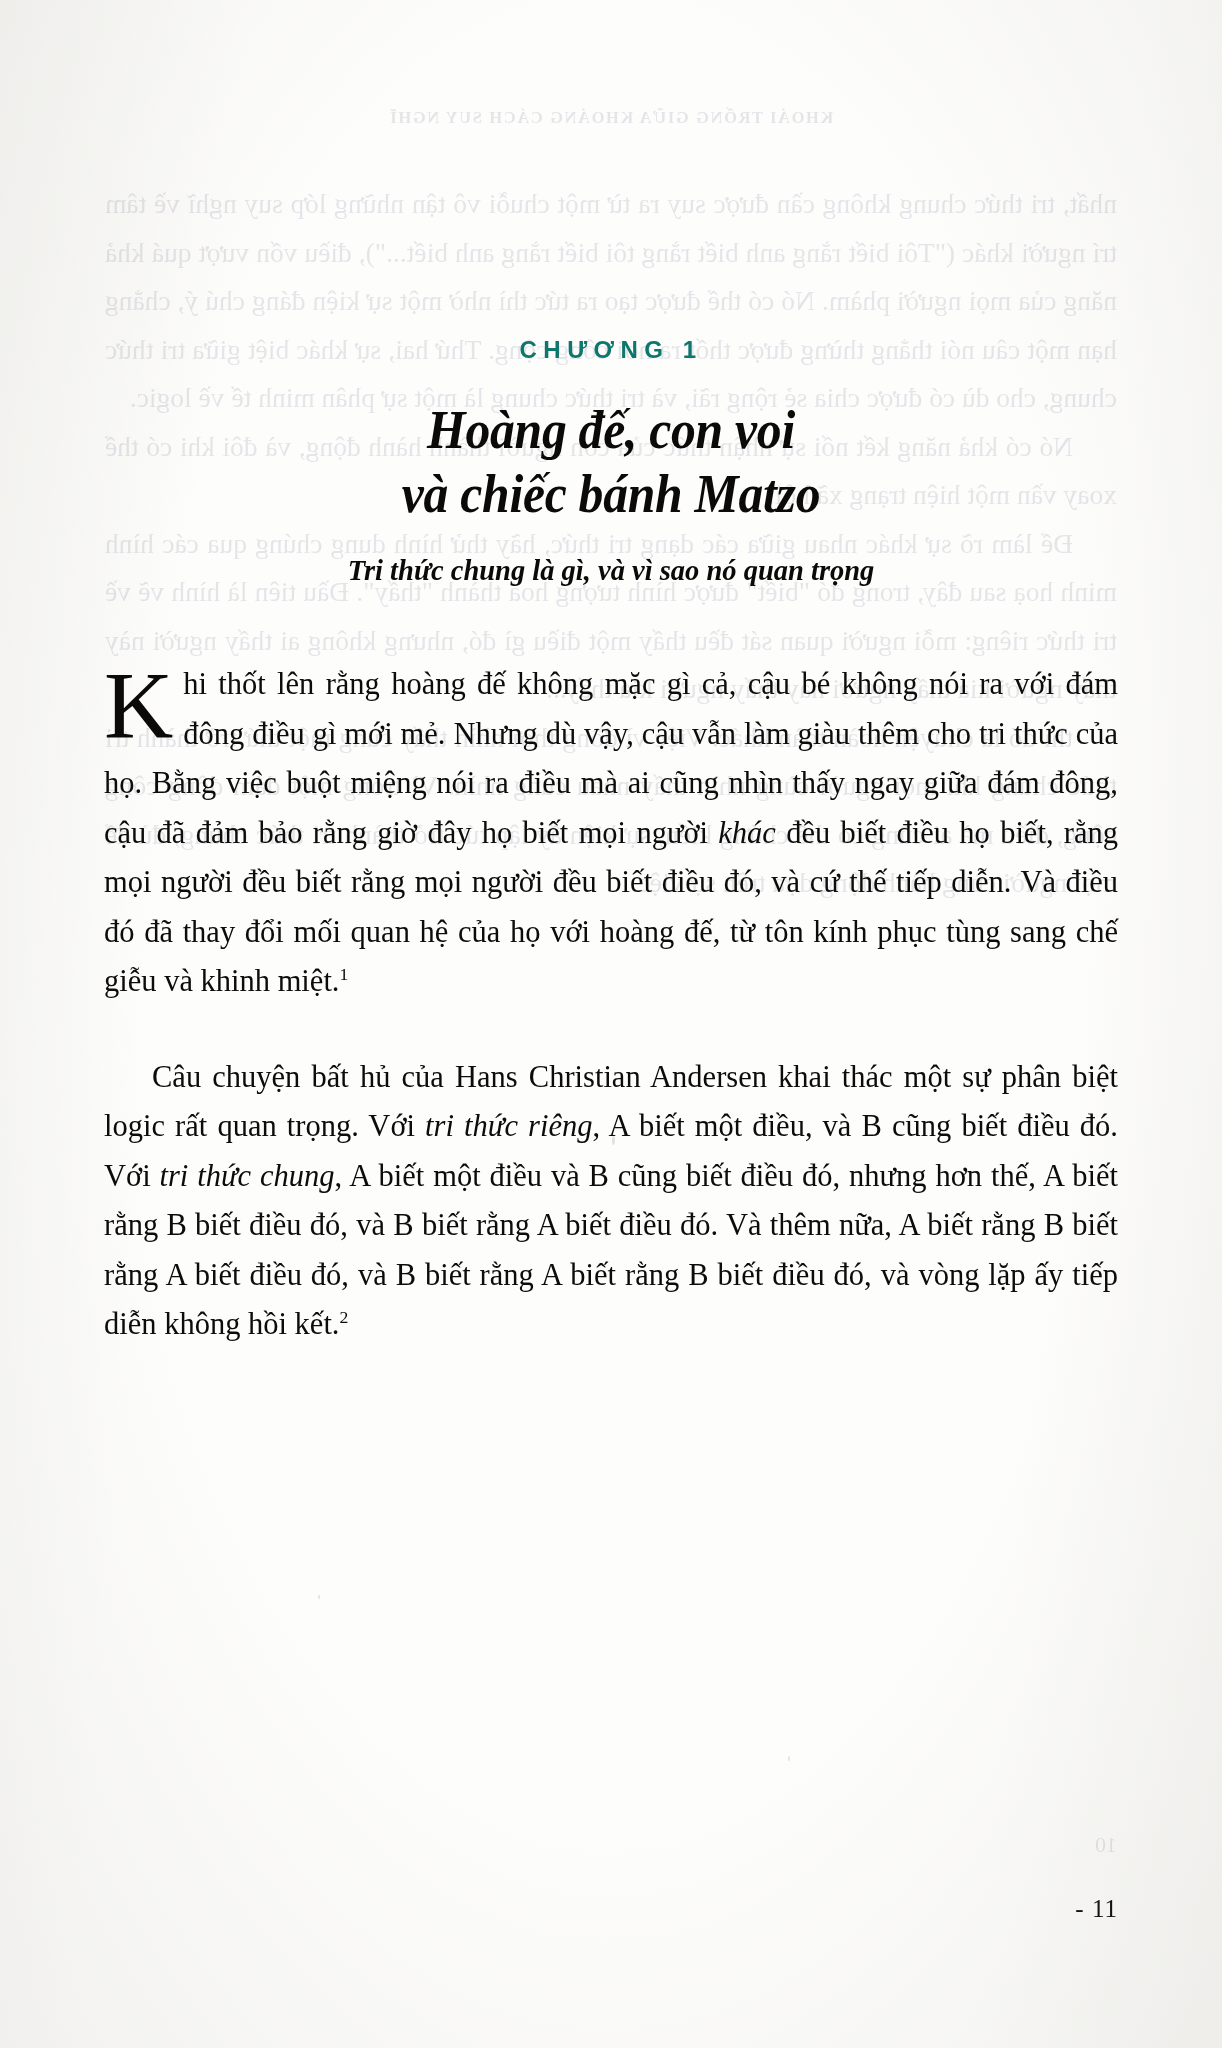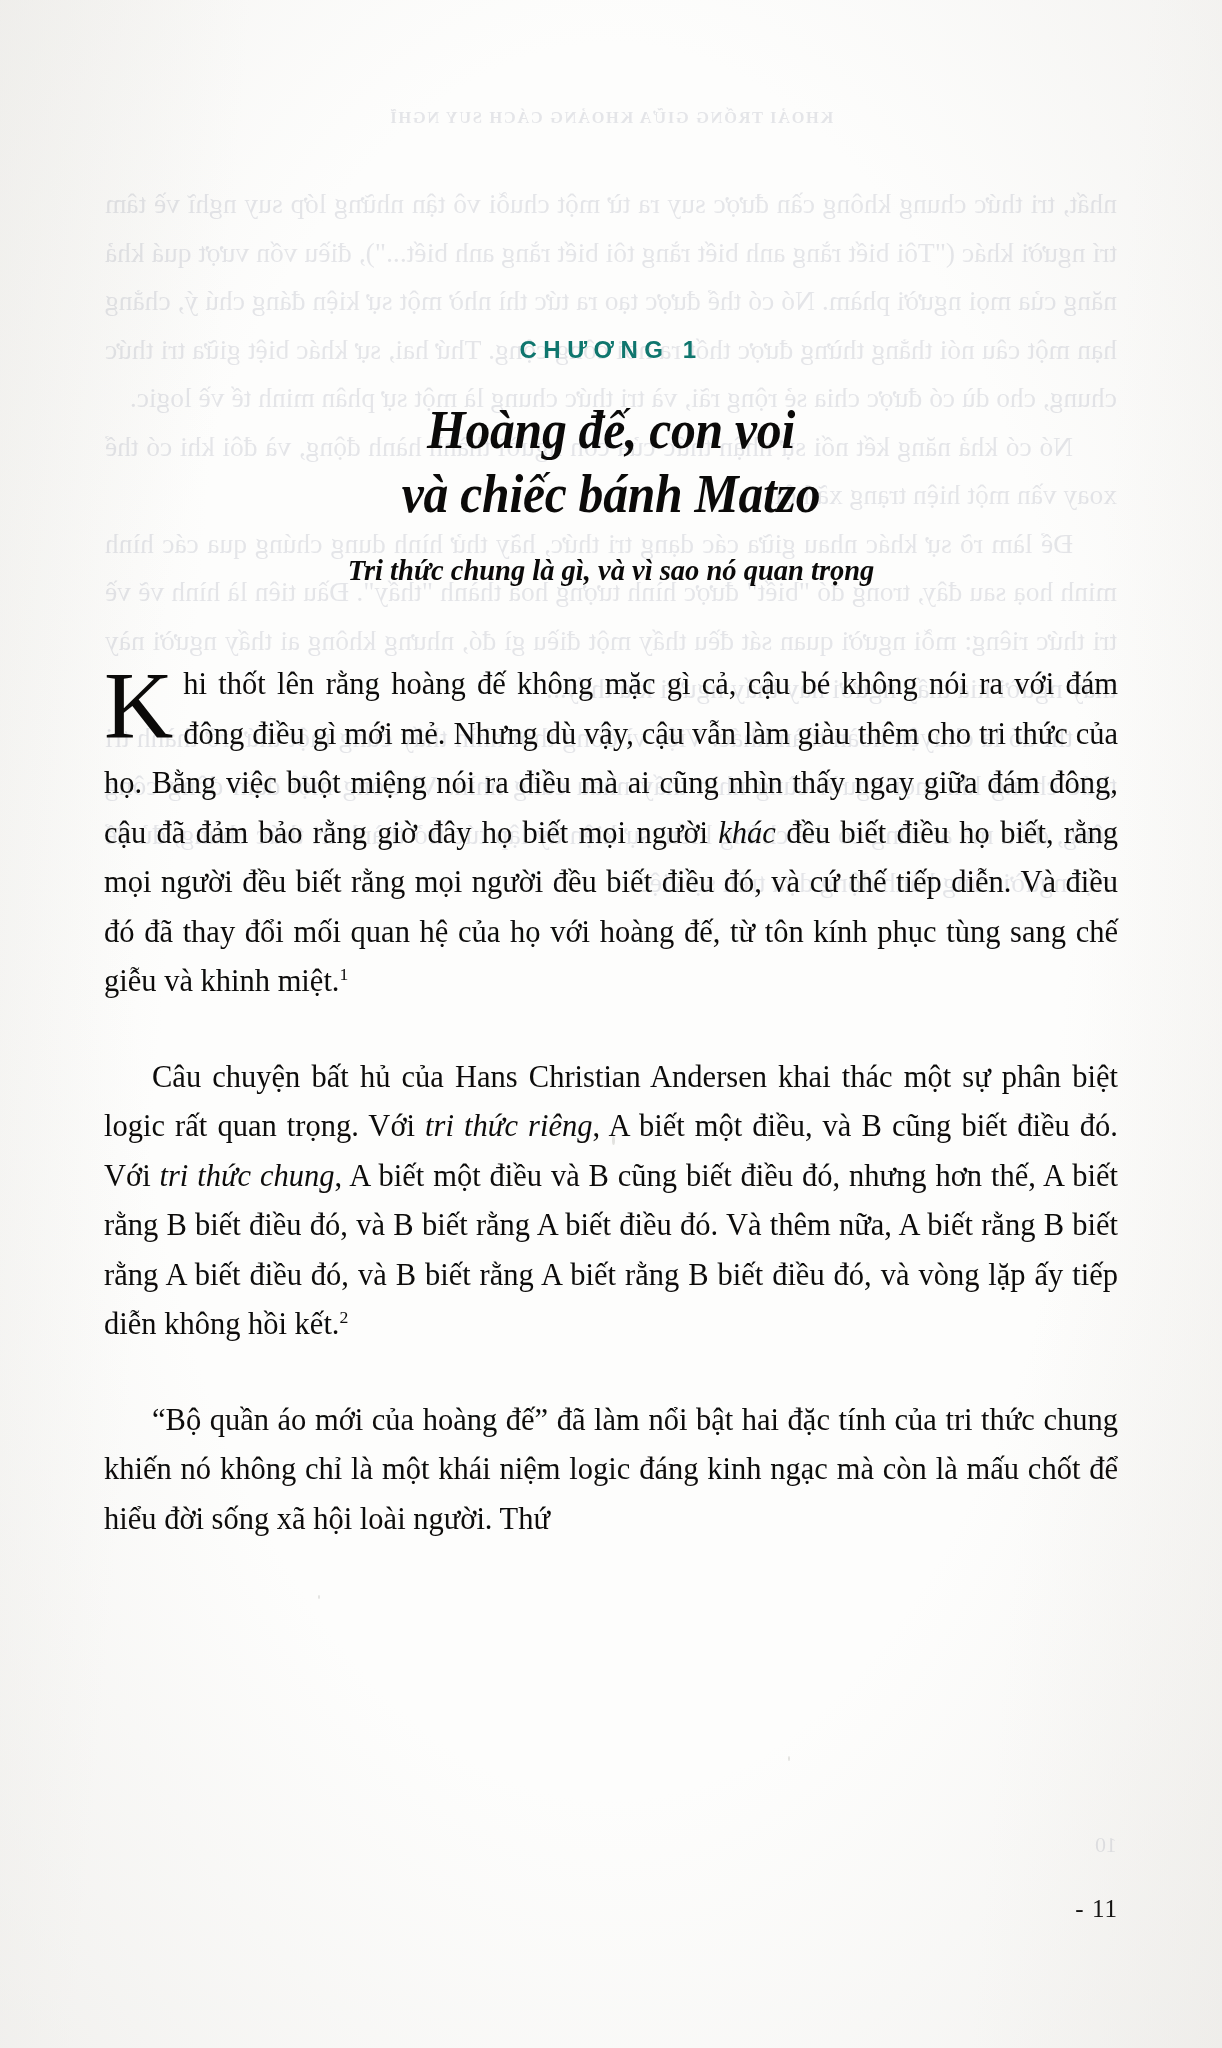--- a/index.html
+++ b/index.html
@@ -192,21 +192,20 @@
   <div class="body-block">
 
     <p>
       <span class="dropcap">K</span><span>hi thốt lên rằng hoàng đế không mặc gì cả, cậu bé không nói ra với đám đông điều gì mới mẻ. Nhưng dù vậy, cậu vẫn làm giàu thêm cho tri thức của họ. Bằng việc buột miệng nói ra điều mà ai cũng nhìn thấy ngay giữa đám đông, cậu đã đảm bảo rằng giờ đây họ biết mọi người </span><span class="em">khác</span><span> đều biết điều họ biết, rằng mọi người đều biết rằng mọi người đều biết điều đó, và cứ thế tiếp diễn. Và điều đó đã thay đổi mối quan hệ của họ với hoàng đế, từ tôn kính phục tùng sang chế giễu và khinh miệt.</span><sup>1</sup>
     </p>
 
     <p>
       <span>Câu chuyện bất hủ của Hans Christian Andersen khai thác một sự phân biệt logic rất quan trọng. Với </span><span class="em">tri thức riêng</span><span>, A biết một điều, và B cũng biết điều đó. Với </span><span class="em">tri thức chung</span><span>, A biết một điều và B cũng biết điều đó, nhưng hơn thế, A biết rằng B biết điều đó, và B biết rằng A biết điều đó. Và thêm nữa, A biết rằng B biết rằng A biết điều đó, và B biết rằng A biết rằng B biết điều đó, và vòng lặp ấy tiếp diễn không hồi kết.</span><sup>2</sup>
     </p>
 
-    <p>“Bộ quần áo mới của hoàng đế” đã làm nổi bật hai đặc tính của tri thức chung khiến nó không chỉ là một khái niệm logic đáng kinh ngạc mà còn là mấu chốt để hiểu đời sống xã hội loài người. Thứ</p>
 
   </div>
 
   <div class="page-footer">- 11</div>
 
   <div class="speckle" style="left:612px; top:1136px; width:3px; height:9px;"></div>
   <div class="speckle" style="left:605px; top:1230px; width:2px; height:7px;"></div>
   <div class="speckle" style="left:788px; top:1756px; width:2px; height:5px;"></div>
   <div class="speckle" style="left:318px; top:1595px; width:2px; height:4px;"></div>
 

